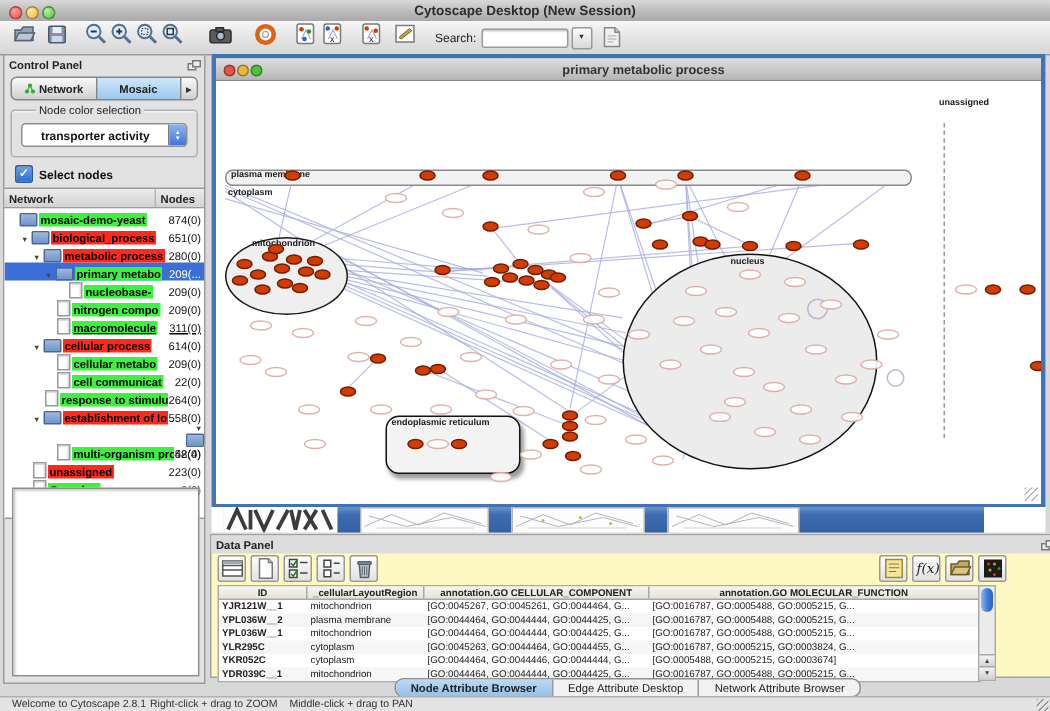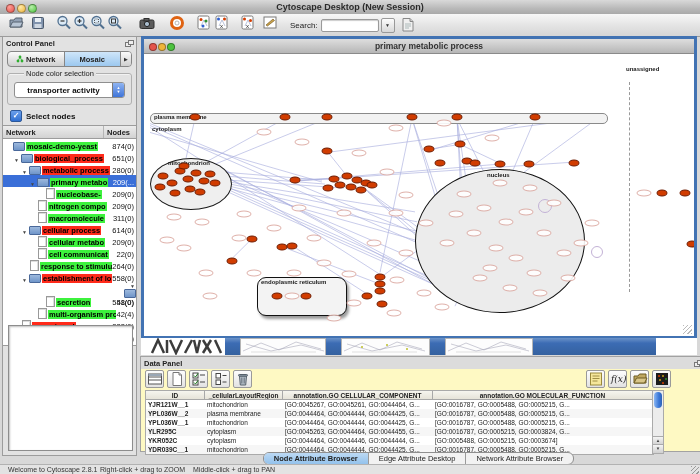--- a/index.html
+++ b/index.html
@@ -326,21 +326,21 @@
           <span class="leafic"></span>
           <span class="chip green">nucleobase-</span>
           <span class="cnt">209(0)</span>
         </div>
         <div class="trow" style="padding-left: 26px;">
           <span class="arr"></span>
           <span class="leafic"></span>
           <span class="chip green">nitrogen compo</span>
           <span class="cnt">209(0)</span>
         </div>
-        <div class="trow" style="padding-left: 26px;">
+        <div class="trow" style="padding-left: 26px; text-decoration: underline;">
           <span class="arr"></span>
           <span class="leafic"></span>
           <span class="chip green">macromolecule</span>
           <span class="cnt">311(0)</span>
         </div>
         <div class="trow" style="padding-left: 18px;">
           <span class="arr">▼</span>
           <span class="fold"></span>
           <span class="chip red">cellular process</span>
           <span class="cnt">614(0)</span>
@@ -367,26 +367,20 @@
           <span class="arr">▼</span>
           <span class="fold"></span>
           <span class="chip red">establishment of lo</span>
           <span class="cnt">558(0)</span>
         </div>
         <div class="trow" style="padding-left: 26px; flex-direction: column;">
           <span class="arr">▼</span>
           <span class="fold"></span>
           <span class="chip red">transport</span>
           <span class="cnt">558(0)</span>
-        </div>
-        <div class="trow" style="padding-left: 34px;">
-          <span class="arr"></span>
-          <span class="leafic"></span>
-          <span class="chip green">secretion</span>
-          <span class="cnt">41(0)</span>
         </div>
         <div class="trow" style="padding-left: 26px;">
           <span class="arr"></span>
           <span class="leafic"></span>
           <span class="chip green">multi-organism pro</span>
           <span class="cnt">42(4)</span>
         </div>
         <div class="trow" style="padding-left: 10px;">
           <span class="arr"></span>
           <span class="leafic"></span>

